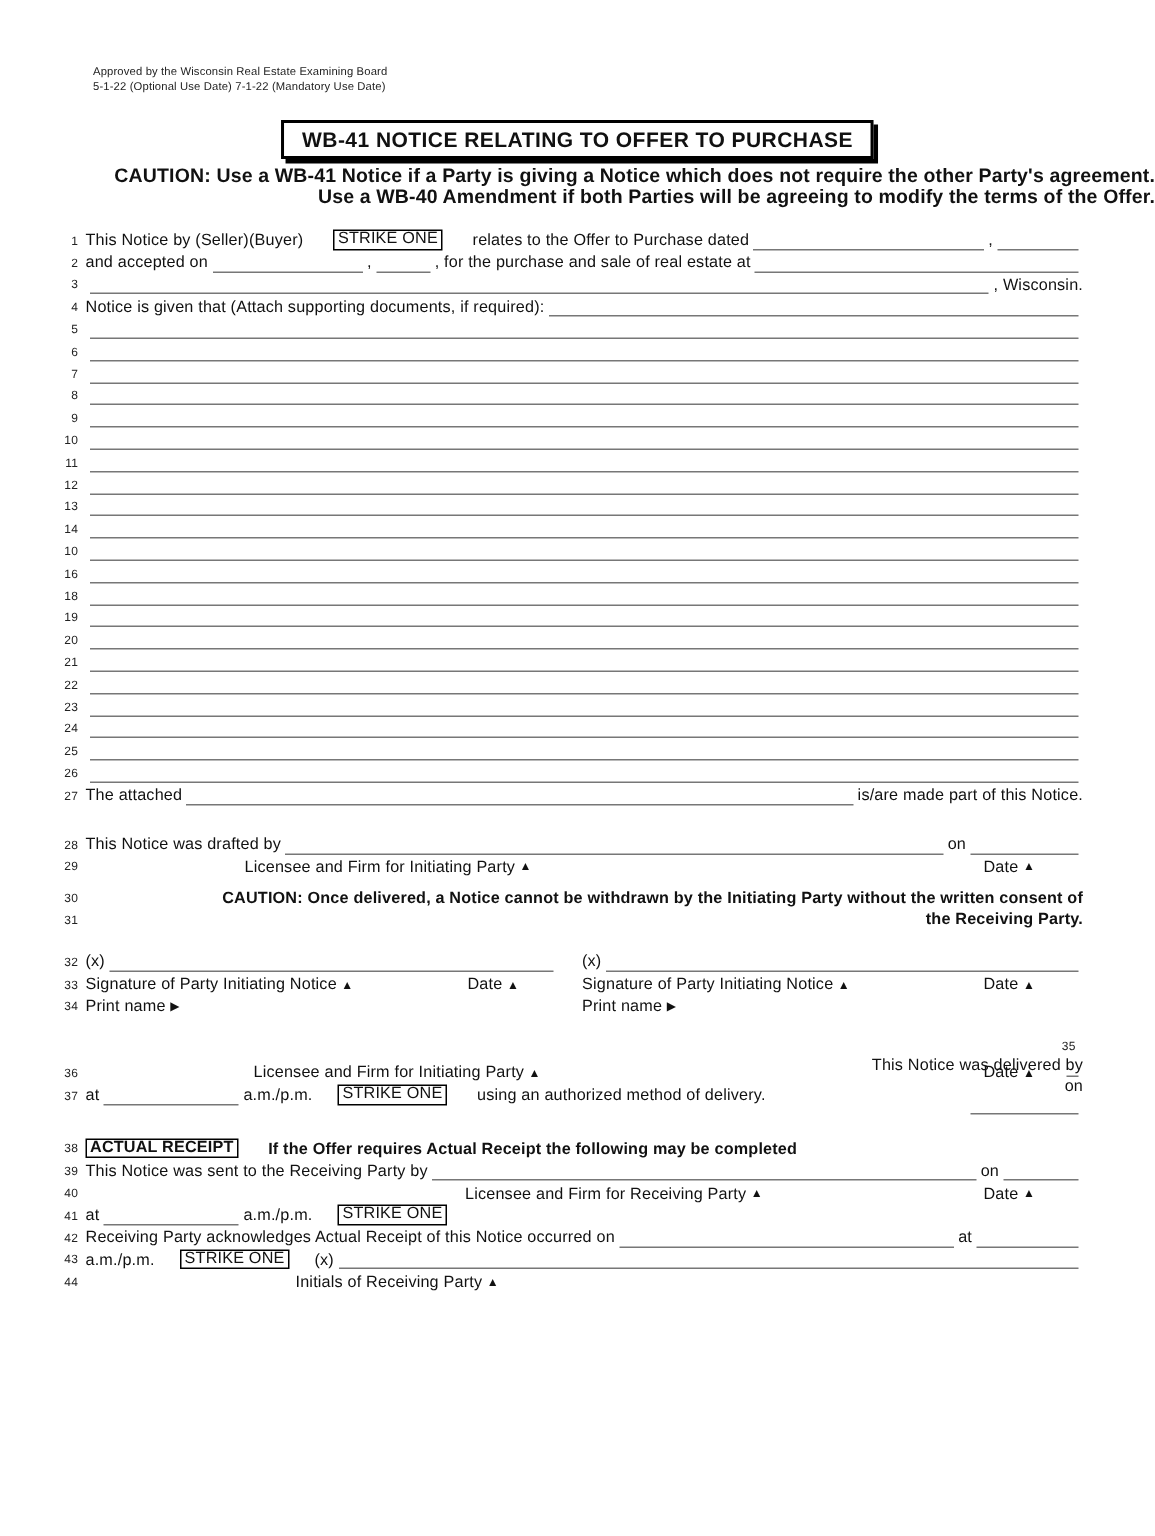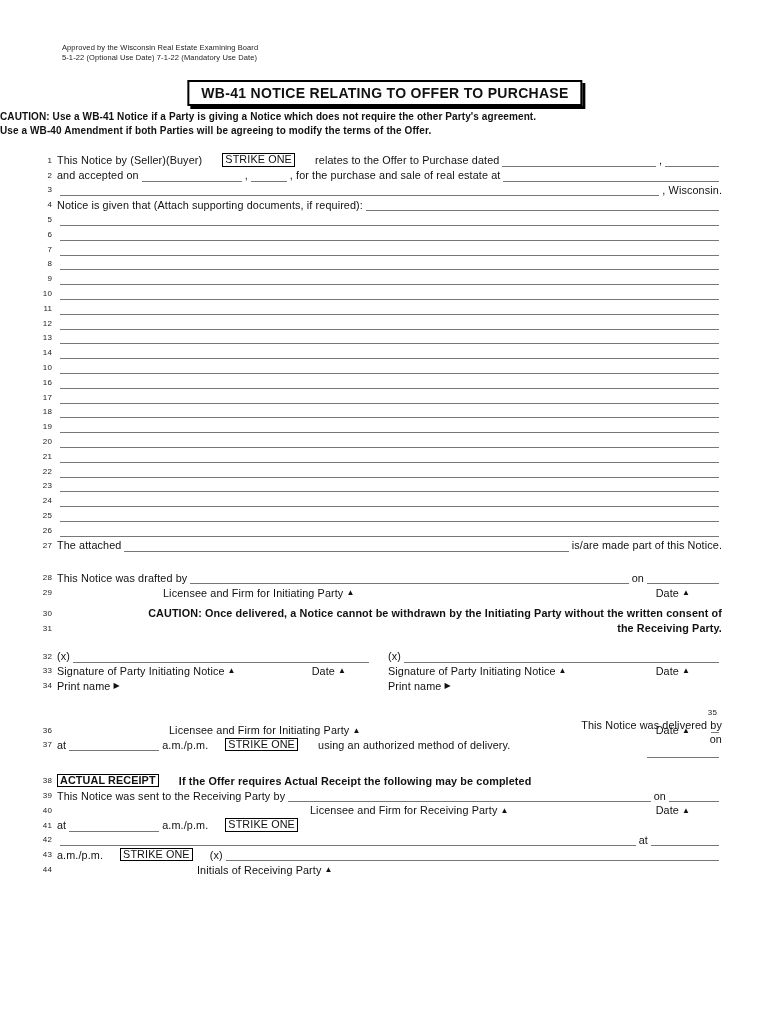--- a/index.html
+++ b/index.html
@@ -7,21 +7,21 @@
     width:770px;height:1024px;background:#fff;position:relative;
     font-family:"Liberation Sans","DejaVu Sans",sans-serif;color:#111;
     overflow:hidden;box-sizing:border-box;padding-left:25px;
   }
   .approval{position:absolute;left:62px;top:43px;font-size:7.5px;line-height:10px;color:#222;letter-spacing:.1px;}
   .titlebox{
     position:absolute;top:80px;left:50%;transform:translateX(-50%);
     border:2px solid #000;box-shadow:3px 3px 0 #000;background:#fff;
     font-size:14px;font-weight:bold;letter-spacing:.3px;padding:3px 12px;white-space:nowrap;
   }
-  .caution{position:absolute;top:110px;left:0;right:0;text-align:left;font-size:10px;font-weight:bold;line-height:14px;letter-spacing:.1px;}
+  .caution{position:absolute;top:110px;left:0;right:0;text-align:right;font-size:13px;font-weight:bold;line-height:14px;letter-spacing:.1px;}
   .lines{position:absolute;top:152px;left:40px;right:48px;}
   .row{display:flex;align-items:flex-end;height:14.8px;font-size:10.8px;letter-spacing:.12px;}
   .row > *{line-height:12.5px;}
   .num{width:12px;margin-right:5px;text-align:right;font-size:8px;color:#222;flex:none;line-height:12px;}
   .t{white-space:pre;flex:none;}
   .fill{flex:1 1 auto;border-bottom:1px solid #777;height:12px;margin:0 3px;min-width:8px;}
   .fillnm{margin:0;}
   .fw{flex:none;border-bottom:1px solid #777;height:12px;margin:0 3px;}
   .wordbox{flex:none;border:1.5px solid #000;padding:0 2px;margin:0 17px;white-space:nowrap;line-height:11.5px;}
   .b{font-weight:bold;justify-content:space-between;}
@@ -137,24 +137,20 @@
   <div class="row">
     <span class="num">10</span>
     <span class="fill"></span>
   </div>
 
   <div class="row">
     <span class="num">16</span>
     <span class="fill"></span>
   </div>
 
-  <div class="row">
-    <span class="num">17</span>
-    <span class="fill"></span>
-  </div>
 
   <div class="row">
     <span class="num">18</span>
     <span class="fill"></span>
   </div>
 
   <div class="row">
     <span class="num">19</span>
     <span class="fill"></span>
   </div>
@@ -323,20 +319,21 @@
     <div class="row">
       <span class="num">41</span>
       <span class="t">at</span>
       <span class="fw fillnm" style="width:90px;margin-left:3px;"></span>
       <span class="t">a.m./p.m.</span>
       <span class="wordbox">STRIKE ONE</span>
     </div>
 
     <div class="row mt42">
       <span class="num">42</span>
+      <span class="t">Receiving Party acknowledges Actual Receipt of this Notice occurred on</span>
       <span class="fill"></span>
       <span class="t">at</span>
       <span class="fw" style="width:68px;"></span>
     </div>
 
     <div class="row">
       <span class="num">43</span>
       <span class="t">a.m./p.m.</span>
       <span class="wordbox">STRIKE ONE</span>
       <span class="t">(x)</span>

